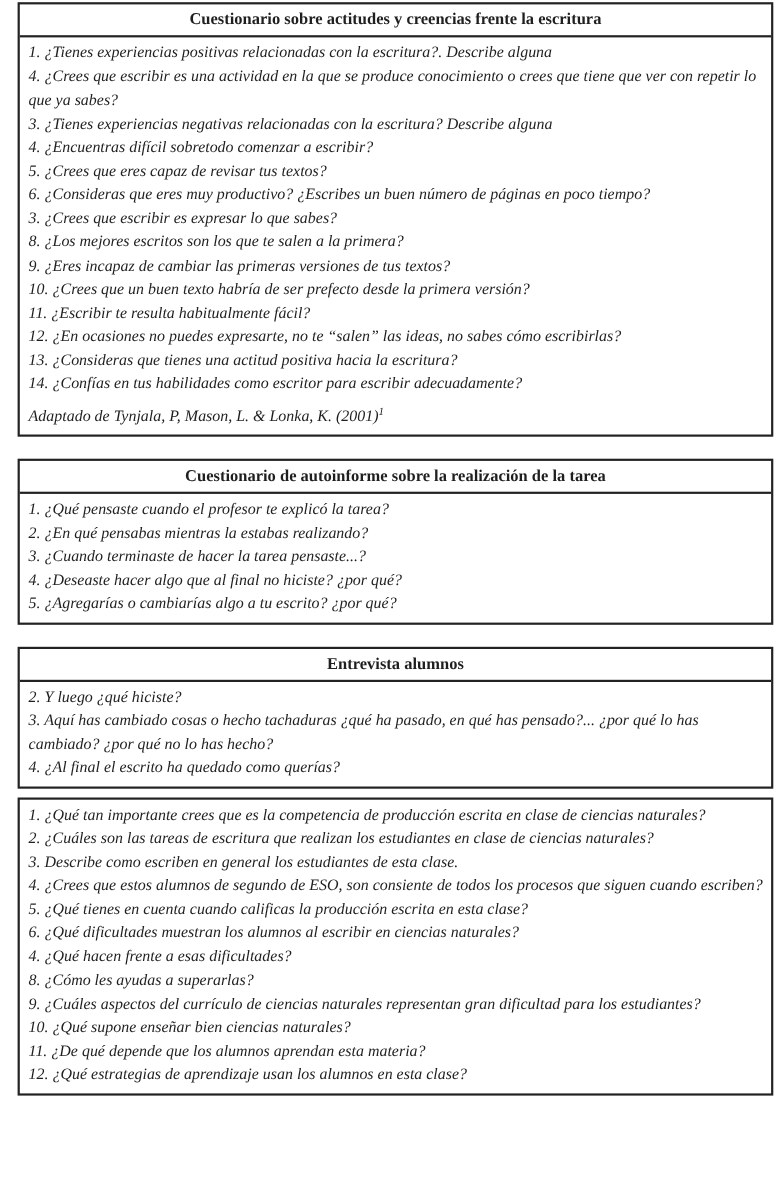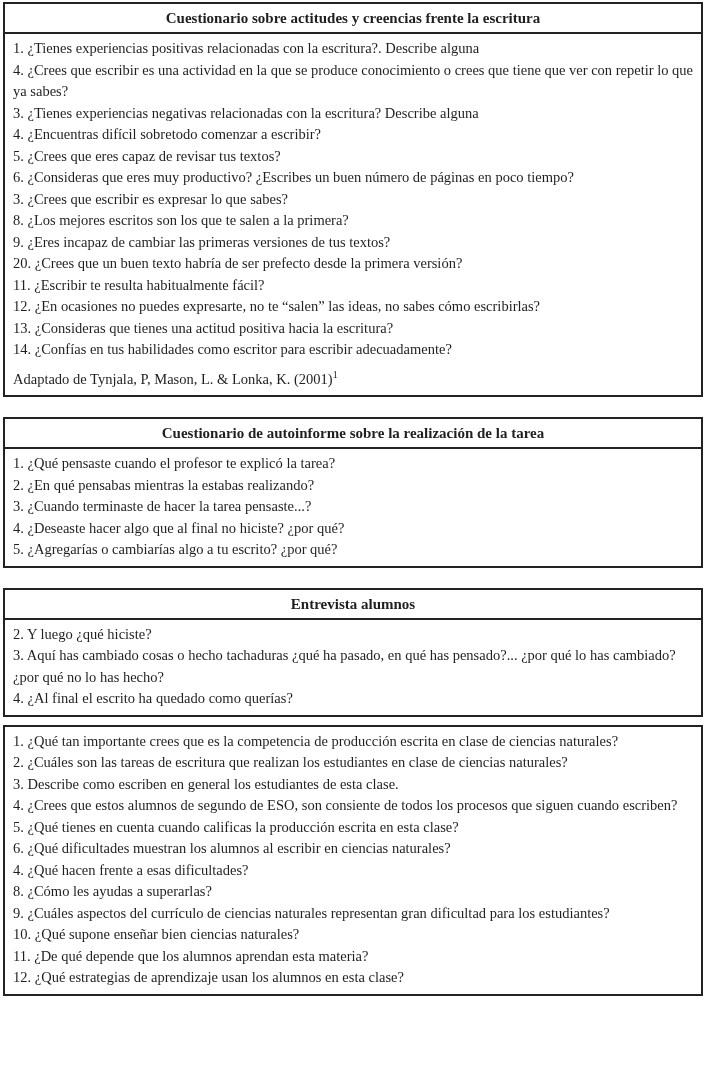--- a/index.html
+++ b/index.html
@@ -14,40 +14,41 @@
     background: var(--background);
   }
   body {
     width: 704px;
     height: 1070px;
     font-family: "Liberation Serif", "DejaVu Serif", serif;
     color: var(--text);
     overflow: hidden;
   }
   .page {
-    padding: 2px 1px 0 3px;
+    padding: 2px 1px 0 16px;
   }
   .box {
     border: 2px solid var(--border);
     background: var(--background);
   }
   .box + .box { margin-top: 20px; }
   .box.tight-gap { margin-top: 8px; }
   .box-title {
     text-align: center;
     font-weight: bold;
     font-size: 15px;
     line-height: 18px;
     padding: 5px 6px;
     border-bottom: 2px solid var(--border);
   }
   .box-body {
     padding: 4px 6px 5px 8px;
     font-size: 14.5px;
     line-height: 21.5px;
+    font-style: italic;
   }
   .q {
     margin: 0;
   }
   .source {
     margin-top: 8px;
   }
   sup {
     font-size: 10px;
     line-height: 0;
@@ -63,21 +64,21 @@
     <div class="box-body">
       <p class="q">1. ¿Tienes experiencias positivas relacionadas con la escritura?. Describe alguna</p>
       <p class="q">4. ¿Crees que escribir es una actividad en la que se produce conocimiento o crees que tiene que ver con repetir lo que ya sabes?</p>
       <p class="q">3. ¿Tienes experiencias negativas relacionadas con la escritura? Describe alguna</p>
       <p class="q">4. ¿Encuentras difícil sobretodo comenzar a escribir?</p>
       <p class="q">5. ¿Crees que eres capaz de revisar tus textos?</p>
       <p class="q">6. ¿Consideras que eres muy productivo? ¿Escribes un buen número de páginas en poco tiempo?</p>
       <p class="q">3. ¿Crees que escribir es expresar lo que sabes?</p>
       <p class="q">8. ¿Los mejores escritos son los que te salen a la primera?</p>
       <p class="q">9. ¿Eres incapaz de cambiar las primeras versiones de tus textos?</p>
-      <p class="q">20. ¿Crees que un buen texto habría de ser prefecto desde la primera versión?</p>
+      <p class="q">10. ¿Crees que un buen texto habría de ser prefecto desde la primera versión?</p>
       <p class="q">11. ¿Escribir te resulta habitualmente fácil?</p>
       <p class="q">12. ¿En ocasiones no puedes expresarte, no te “salen” las ideas, no sabes cómo escribirlas?</p>
       <p class="q">13. ¿Consideras que tienes una actitud positiva hacia la escritura?</p>
       <p class="q">14. ¿Confías en tus habilidades como escritor para escribir adecuadamente?</p>
       <p class="q source"><span>Adaptado de Tynjala, P, Mason, L. &amp; Lonka, K. (2001)</span><sup>1</sup></p>
     </div>
   </section>
 
   <section class="box">
     <header class="box-title">Cuestionario de autoinforme sobre la realización de la tarea</header>

